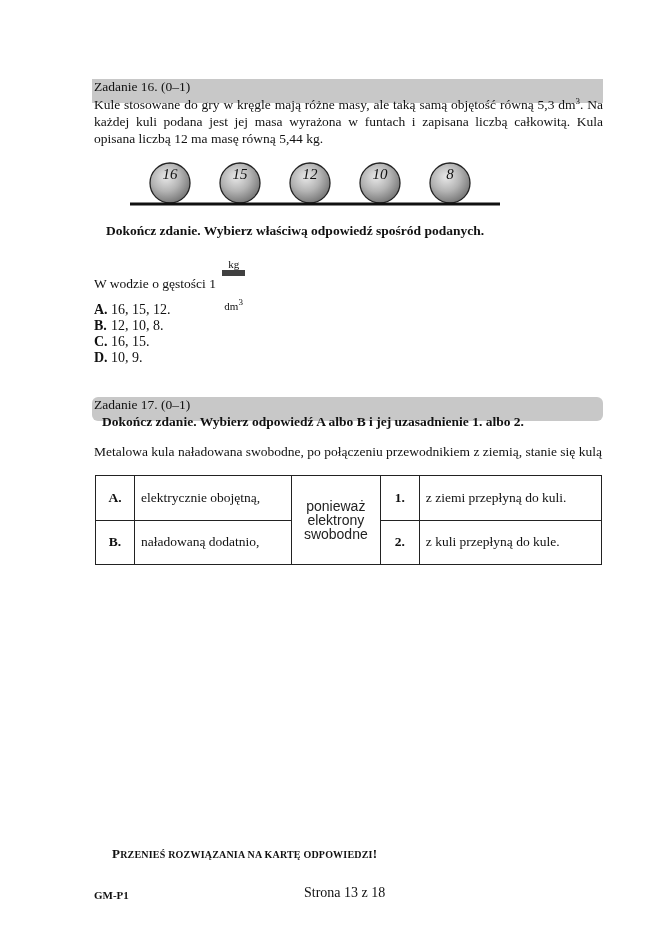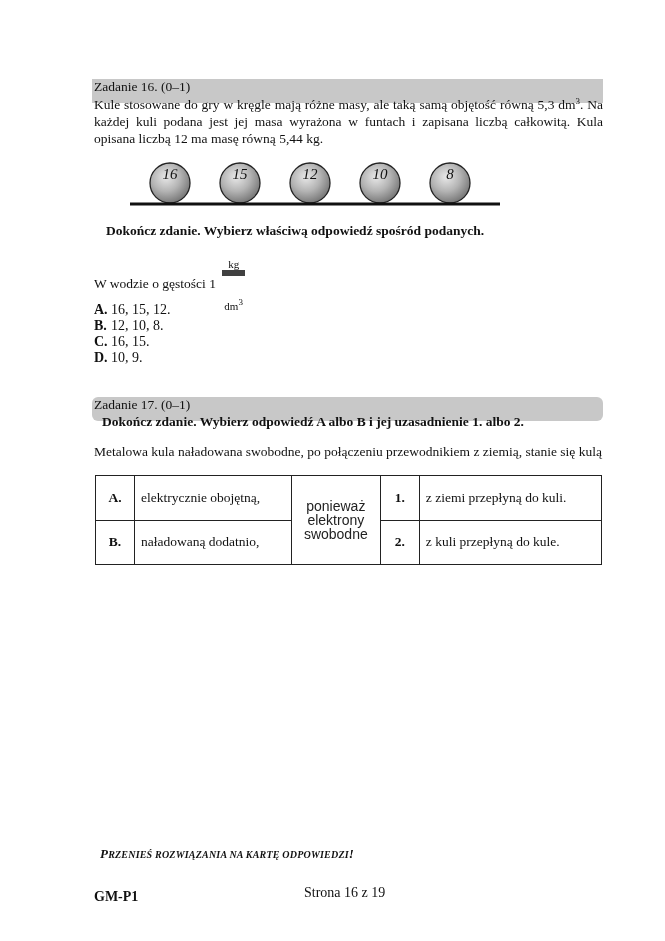--- a/index.html
+++ b/index.html
@@ -16,23 +16,23 @@
   .frac .num { display: block; border-bottom: 6px solid #404040; padding: 0 2px; }
   .frac .den { display: block; padding: 0 2px; margin-top: 24px; }
   sup { font-size: 9px; line-height: 0; }
   table.ans { position: absolute; left: 95px; top: 475px; width: 507px; height: 90px;
               border-collapse: collapse; font-size: 13.5px; }
   table.ans td { border: 1.5px solid #222; padding: 0 6px; vertical-align: middle; }
   td.letter { width: 26px; text-align: center; font-weight: bold; padding: 0; }
   td.mid { width: 76px; text-align: center; font-family: "Liberation Sans", "DejaVu Sans", sans-serif;
            font-size: 14px; line-height: 14px; color: #222; }
   td.num { width: 26px; text-align: center; font-weight: bold; padding: 0; }
-  .footer-note { position: absolute; left: 100px; top: 846px; font-weight: bold; font-style: italic; font-size: 13px; letter-spacing: 0.2px; }
+  .footer-note { position: absolute; left: 112px; top: 846px; font-weight: bold; font-size: 13px; letter-spacing: 0.2px; }
   .footer-note .sc { font-size: 10px; }
-  .footer-code { position: absolute; left: 94px; top: 889px; font-weight: bold; font-size: 14px; }
+  .footer-code { position: absolute; left: 94px; top: 889px; font-weight: bold; font-size: 11px; }
   .footer-page { position: absolute; left: 304px; top: 885px; font-size: 14px; }
 </style>
 </head>
 <body>
 
 <div class="task-header" style="top:79px;">Zadanie 16. (0–1)</div>
 <div class="para" style="top:96px;"><span>Kule stosowane do gry w kręgle mają różne masy, ale taką samą objętość równą 5,3 dm</span><sup>3</sup><span>. Na każdej kuli podana jest jej masa wyrażona w funtach i zapisana liczbą całkowitą. Kula opisana liczbą 12 ma masę równą 5,44 kg.</span></div>
 
 <svg class="ball-figure" viewBox="0 0 390 62">
   <defs>
@@ -98,13 +98,13 @@
     <td class="letter">B.</td>
     <td>naładowaną dodatnio,</td>
     <td class="num">2.</td>
     <td>z kuli przepłyną do kule.</td>
   </tr>
 </tbody>
   </table>
 
 <div class="footer-note"><span>P</span><span class="sc">RZENIEŚ ROZWIĄZANIA NA KARTĘ ODPOWIEDZI</span><span>!</span></div>
 <div class="footer-code">GM-P1</div>
-<div class="footer-page">Strona 16 z 19</div>
+<div class="footer-page">Strona 13 z 18</div>
 
 </body></html>

